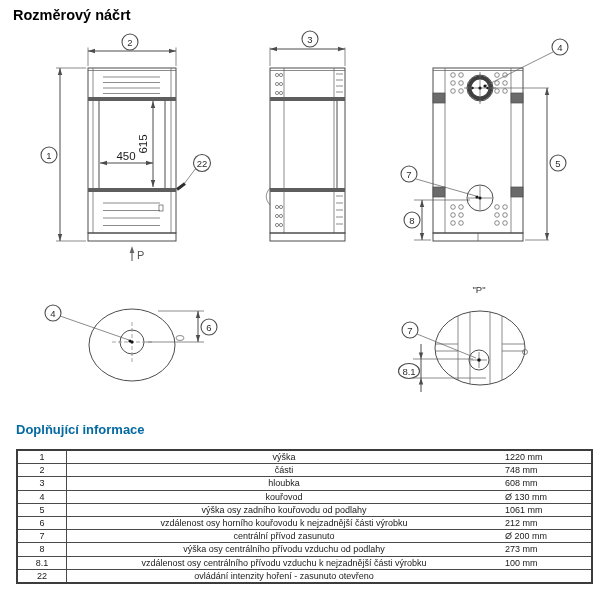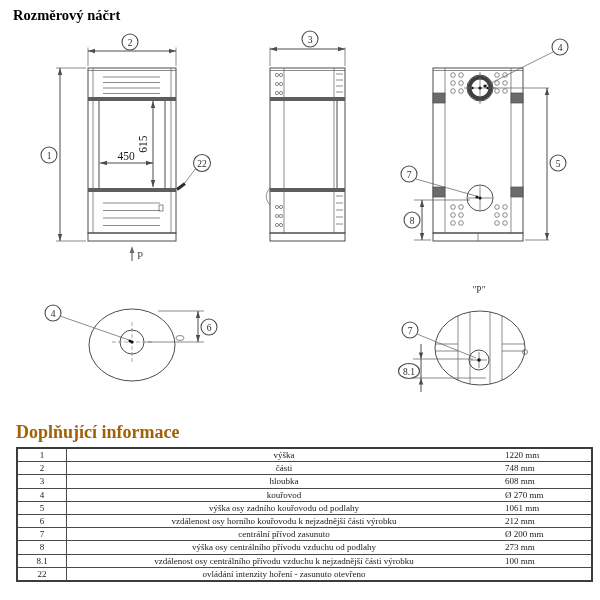--- a/index.html
+++ b/index.html
@@ -1,36 +1,36 @@
 <!DOCTYPE html>
 <html><head>
 <meta charset="utf-8">
 <style>
   html,body{margin:0;padding:0;background:#fff;}
   .page{position:relative;width:600px;height:600px;background:#ffffff;overflow:hidden;
-        font-family:Liberation Serif, serif;}
+        font-family:Liberation Sans, sans-serif;}
   .title{position:absolute;left:13px;top:7px;font-size:14.5px;font-weight:bold;color:#000;}
   .drawing{position:absolute;left:0;top:0;}
   
   .ln{stroke:#4d4d4d;stroke-width:1;fill:none;}
   .thin{stroke:#5a5a5a;stroke-width:0.7;fill:none;}
   .band{fill:#5e5e5e;stroke:none;}
   .hatch{fill:#6b6b6b;stroke:#4d4d4d;stroke-width:0.7;}
   .balloon{fill:#fff;stroke:#4d4d4d;stroke-width:1.1;}
   .btext{font-size:9.5px;fill:#2c2c2c;text-anchor:middle;}
   .dimtext{font-size:11.5px;fill:#1a1a1a;text-anchor:middle;}
   .ptext{font-size:11px;fill:#555;}
   .pvtext{font-size:9.5px;fill:#333;text-anchor:middle;}
   .arrow{fill:#4d4d4d;stroke:none;}
   .garrow{fill:#666;stroke:none;}
   .dot{fill:#161616;stroke:none;}
   .dash{stroke:#909090;stroke-width:0.8;stroke-dasharray:4 2;fill:none;}
   
   .info{position:absolute;left:16px;top:422px;width:577px;}
-  .info h2{margin:0 0 4px 0;font-size:18px;color:#a16207;font-weight:bold;}
+  .info h2{margin:0 0 12px 0;font-size:13px;color:#0369a1;font-weight:bold;}
   .info table{border-collapse:collapse;width:100%;table-layout:fixed;border:2px solid #3c3c3c;}
   .info td{border:1px solid #4a4a4a;font-size:9px;color:#1a1a1a;padding:0 4px;height:12.2px;
            line-height:12px;white-space:nowrap;overflow:hidden;text-align:center;}
   td.c-num{width:40px;text-align:center;}
   td.c-desc{border-right:none;}
   td.c-val{width:82px;border-left:none;text-align:left;}
 </style>
 </head>
 <body>
 
@@ -315,21 +315,21 @@
           <td class="c-val">748 mm</td>
         </tr>
         <tr>
           <td class="c-num">3</td>
           <td class="c-desc">hloubka</td>
           <td class="c-val">608 mm</td>
         </tr>
         <tr>
           <td class="c-num">4</td>
           <td class="c-desc">kouřovod</td>
-          <td class="c-val">Ø 270 mm</td>
+          <td class="c-val">Ø 130 mm</td>
         </tr>
         <tr>
           <td class="c-num">5</td>
           <td class="c-desc">výška osy zadního kouřovodu od podlahy</td>
           <td class="c-val">1061 mm</td>
         </tr>
         <tr>
           <td class="c-num">6</td>
           <td class="c-desc">vzdálenost osy horního kouřovodu k nejzadnější části výrobku</td>
           <td class="c-val">212 mm</td>

